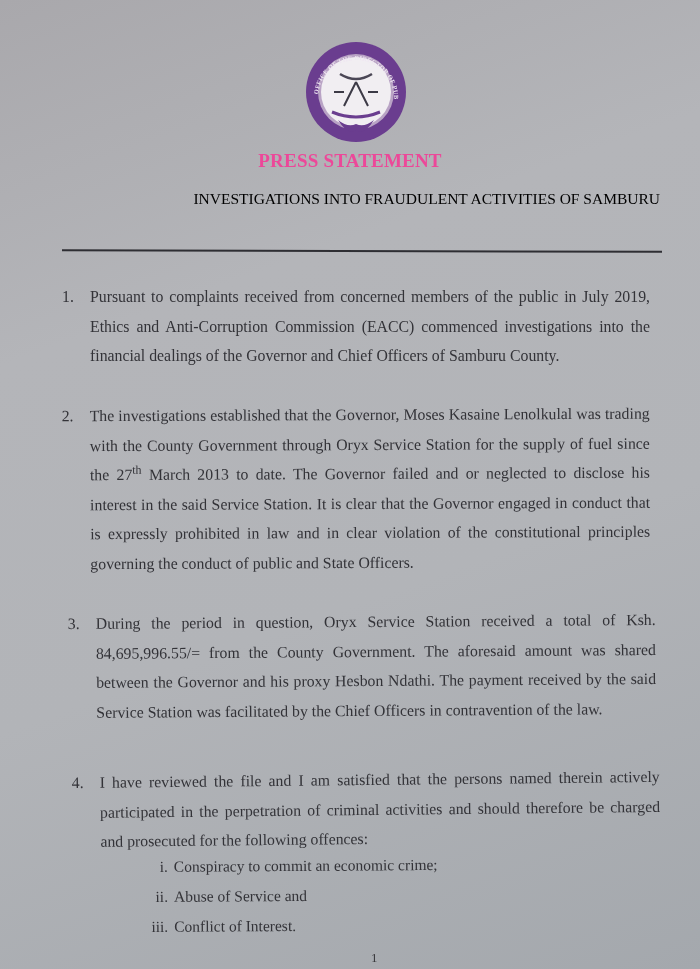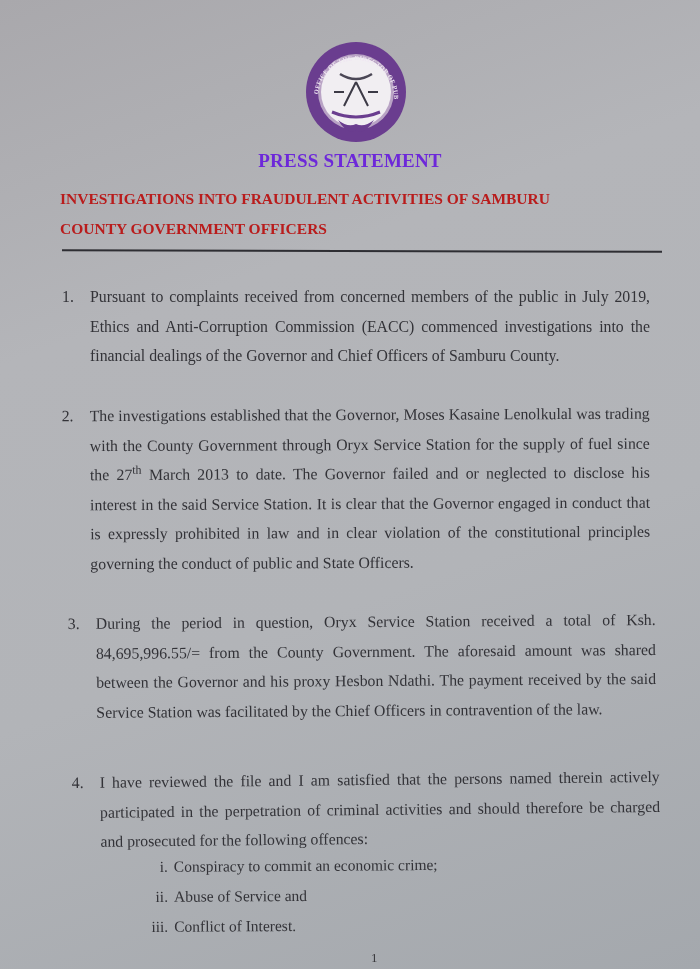--- a/index.html
+++ b/index.html
@@ -7,25 +7,25 @@
       width: 700px; height: 969px; overflow: hidden;
       background: linear-gradient(160deg, #a9a8ac 0%, #b4b5b9 30%, #b2b4b8 60%, #a4a8ad 100%);
       font-family: "Liberation Serif", "DejaVu Serif", serif;
       color: #2a2a2e;
       position: relative;
     }
     .page { position: absolute; inset: 0; }
     .logo { position: absolute; left: 304px; top: 40px; width: 104px; height: 104px; }
     .title {
       position: absolute; left: 0; right: 0; top: 150px; text-align: center;
-      font-weight: bold; font-size: 19px; letter-spacing: 0.2px; color: #6d28d9;
+      font-weight: bold; font-size: 19px; letter-spacing: 0.2px; color: #ec4899;
     }
     .subtitle {
-      position: absolute; left: 60px; right: 40px; text-align: left;
-      font-weight: bold; font-size: 15.5px; color: #b91c1c;
+      position: absolute; left: 60px; right: 40px; text-align: right;
+      font-weight: normal; font-size: 15.5px; color: #000000;
     }
     .sub1 { top: 190px; }
     .sub2 { top: 220px; }
     .rule {
       position: absolute; left: 62px; top: 250px; width: 600px; height: 2px;
       background: #2e2e33; transform: rotate(0.15deg);
     }
     .para {
       position: absolute; left: 62px; width: 588px;
       font-size: 15.8px; line-height: 29.5px; color: #333338;
@@ -61,21 +61,20 @@
     <path d="M36 34 Q52 44 68 34" stroke="#4b4756" stroke-width="2.5" fill="none"></path>
     <path d="M52 42 L40 66 M52 42 L64 66" stroke="#3c3a46" stroke-width="2" fill="none"></path>
     <line x1="30" y1="52" x2="40" y2="52" stroke="#3c3a46" stroke-width="2"></line>
     <line x1="64" y1="52" x2="74" y2="52" stroke="#3c3a46" stroke-width="2"></line>
     <path d="M28 72 Q52 82 76 72" stroke="#6a3d8f" stroke-width="3" fill="none"></path>
     <path d="M34 80 Q44 96 52 90 Q60 96 70 80 Q60 88 52 84 Q44 88 34 80 Z" fill="#6a3d8f"></path>
   </svg>
 
   <div class="title">PRESS STATEMENT</div>
   <div class="subtitle sub1">INVESTIGATIONS INTO FRAUDULENT ACTIVITIES OF SAMBURU</div>
-  <div class="subtitle sub2">COUNTY GOVERNMENT OFFICERS</div>
   <div class="rule"></div>
 
   <div class="para p1">
     <span class="num">1.</span>
     <span class="body">Pursuant to complaints received from concerned members of the public in July 2019, Ethics and Anti-Corruption Commission (EACC) commenced investigations into the financial dealings of the Governor and Chief Officers of Samburu County.</span>
   </div>
 
   <div class="para p2">
     <span class="num">2.</span>
     <span class="body"><span>The investigations established that the Governor, Moses Kasaine Lenolkulal was trading with the County Government through Oryx Service Station for the supply of fuel since the 27</span><sup>th</sup><span> March 2013 to date. The Governor failed and or neglected to disclose his interest in the said Service Station.  It is clear that the Governor engaged in conduct that is expressly prohibited in law and in clear violation of the constitutional principles governing the conduct of public and State Officers.</span></span>

